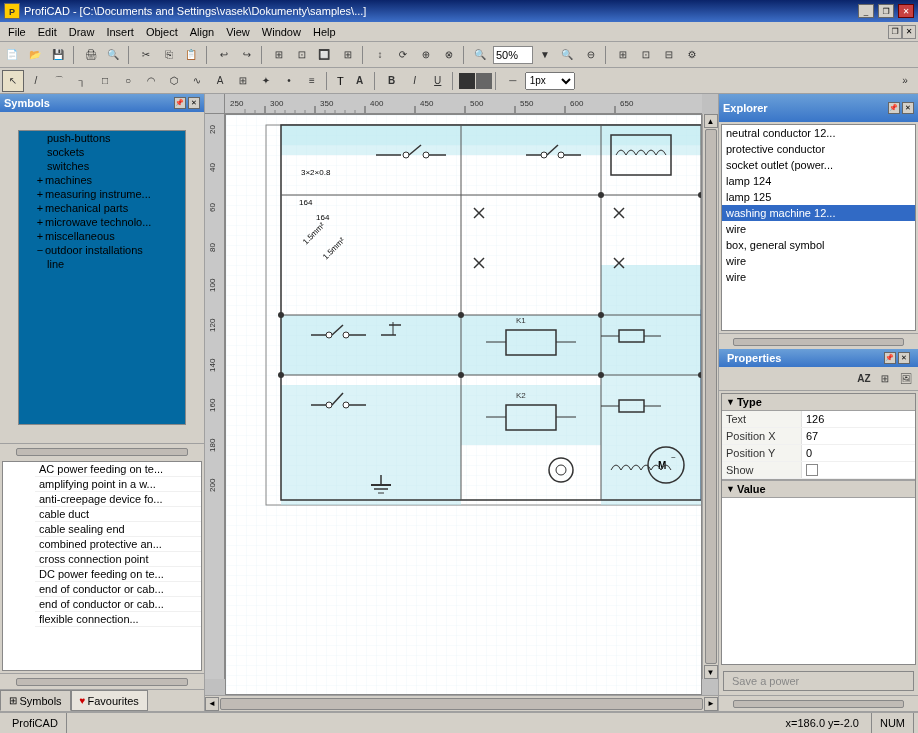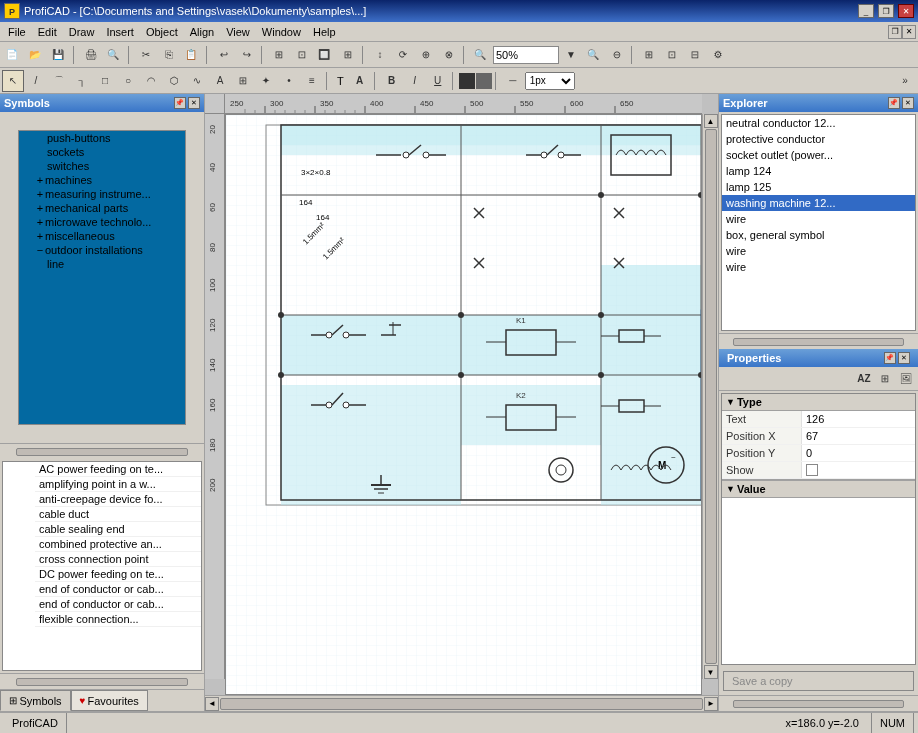--- a/index.html
+++ b/index.html
@@ -43,21 +43,21 @@
     }
     .tb-btn {
       width: 22px; height: 22px;
       background: #d4d0c8;
       border: 1px solid transparent;
       display: flex; align-items: center; justify-content: center;
       cursor: pointer; font-size: 10px; color: #333;
     }
     .tb-sep { width: 4px; height: 18px; border-left: 1px solid #888; margin: 0 2px; }
     .zoom-box {
-      width: 66px; height: 18px; border: 1px solid #888; background: white;
+      width: 40px; height: 18px; border: 1px solid #888; background: white;
       display: flex; align-items: center; padding: 0 2px; font-size: 11px;
     }
 
     
     #main-layout {
       display: flex;
       height: calc(733px - 22px - 20px - 26px - 26px - 22px);
     }
 
     
@@ -676,21 +676,21 @@
     <div id="hscroll" style="height:16px;background:#d4d0c8;border-top:1px solid #a0a0a0;display:flex;align-items:center;">
       <button style="width:14px;height:14px;font-size:8px;background:#d4d0c8;border:1px solid #888;cursor:pointer;padding:0;">◄</button>
       <div style="flex:1;height:12px;background:#c0bbb5;margin:1px;border:1px solid #888;border-radius:2px;"></div>
       <button style="width:14px;height:14px;font-size:8px;background:#d4d0c8;border:1px solid #888;cursor:pointer;padding:0;">►</button>
     </div>
   </div>
 
   <div id="right-panel" style="width:200px;display:flex;flex-direction:column;background:#d4d0c8;border-left:1px solid #a0a0a0;">
 
     <div id="explorer-panel" style="height:255px;display:flex;flex-direction:column;">
-      <div id="explorer-header" style="background:linear-gradient(to bottom,#6a9fd8,#3975c8);color:white;padding:2px 4px;display:flex;align-items:center;justify-content:space-between;font-weight:bold;height:18px;">
+      <div id="explorer-header" style="background:linear-gradient(to bottom,#6a9fd8,#3975c8);color:white;padding:2px 4px;display:flex;align-items:center;justify-content:space-between;font-weight:bold;height:28px;">
         <span>Explorer</span>
         <div style="display:flex;gap:2px;">
           <button style="width:12px;height:12px;background:#d4d0c8;border:1px solid #666;font-size:7px;cursor:pointer;padding:0;">📌</button>
           <button style="width:12px;height:12px;background:#d4d0c8;border:1px solid #666;font-size:7px;cursor:pointer;padding:0;">✕</button>
         </div>
       </div>
       <div id="explorer-list" style="flex:1;background:white;border:1px solid #888;margin:2px;overflow:auto;">
         <div class="explorer-item">neutral conductor 12...</div>
         <div class="explorer-item">protective conductor</div>
         <div class="explorer-item">socket outlet (power...</div>
@@ -747,21 +747,21 @@
             <span class="mini-check" style="width:12px;height:12px;border:1px solid #888;background:white;display:inline-block;"></span>
           </div>
         </div>
 
         <div class="prop-section-header" style="background:#d4d0c8;padding:2px 4px;font-weight:bold;display:flex;align-items:center;gap:2px;border-bottom:1px solid #a0a0a0;border-top:2px solid #a0a0a0;">
           <span style="font-size:9px;">▼</span>
           <span>Value</span>
         </div>
       </div>
 
-      <button id="save-copy-btn" style="margin:4px;padding:3px 8px;background:#d4d0c8;border:1px solid #888;cursor:pointer;font-size:11px;text-align:left;color:#888;">Save a copy</button>
+      <button id="save-copy-btn" style="margin:4px;padding:3px 8px;background:#d4d0c8;border:1px solid #888;cursor:pointer;font-size:11px;text-align:left;color:#888;">Save a power</button>
 
       <div style="height:16px;background:#d4d0c8;border-top:1px solid #a0a0a0;display:flex;align-items:center;padding:0 14px;">
         <div style="flex:1;height:8px;background:#c0bbb5;border:1px solid #888;border-radius:2px;"></div>
       </div>
     </div>
   </div>
 
 </div>
 
 <div id="statusbar" style="height:22px;background:#d4d0c8;border-top:2px solid #a0a0a0;display:flex;align-items:center;padding:0 4px;gap:0;">

